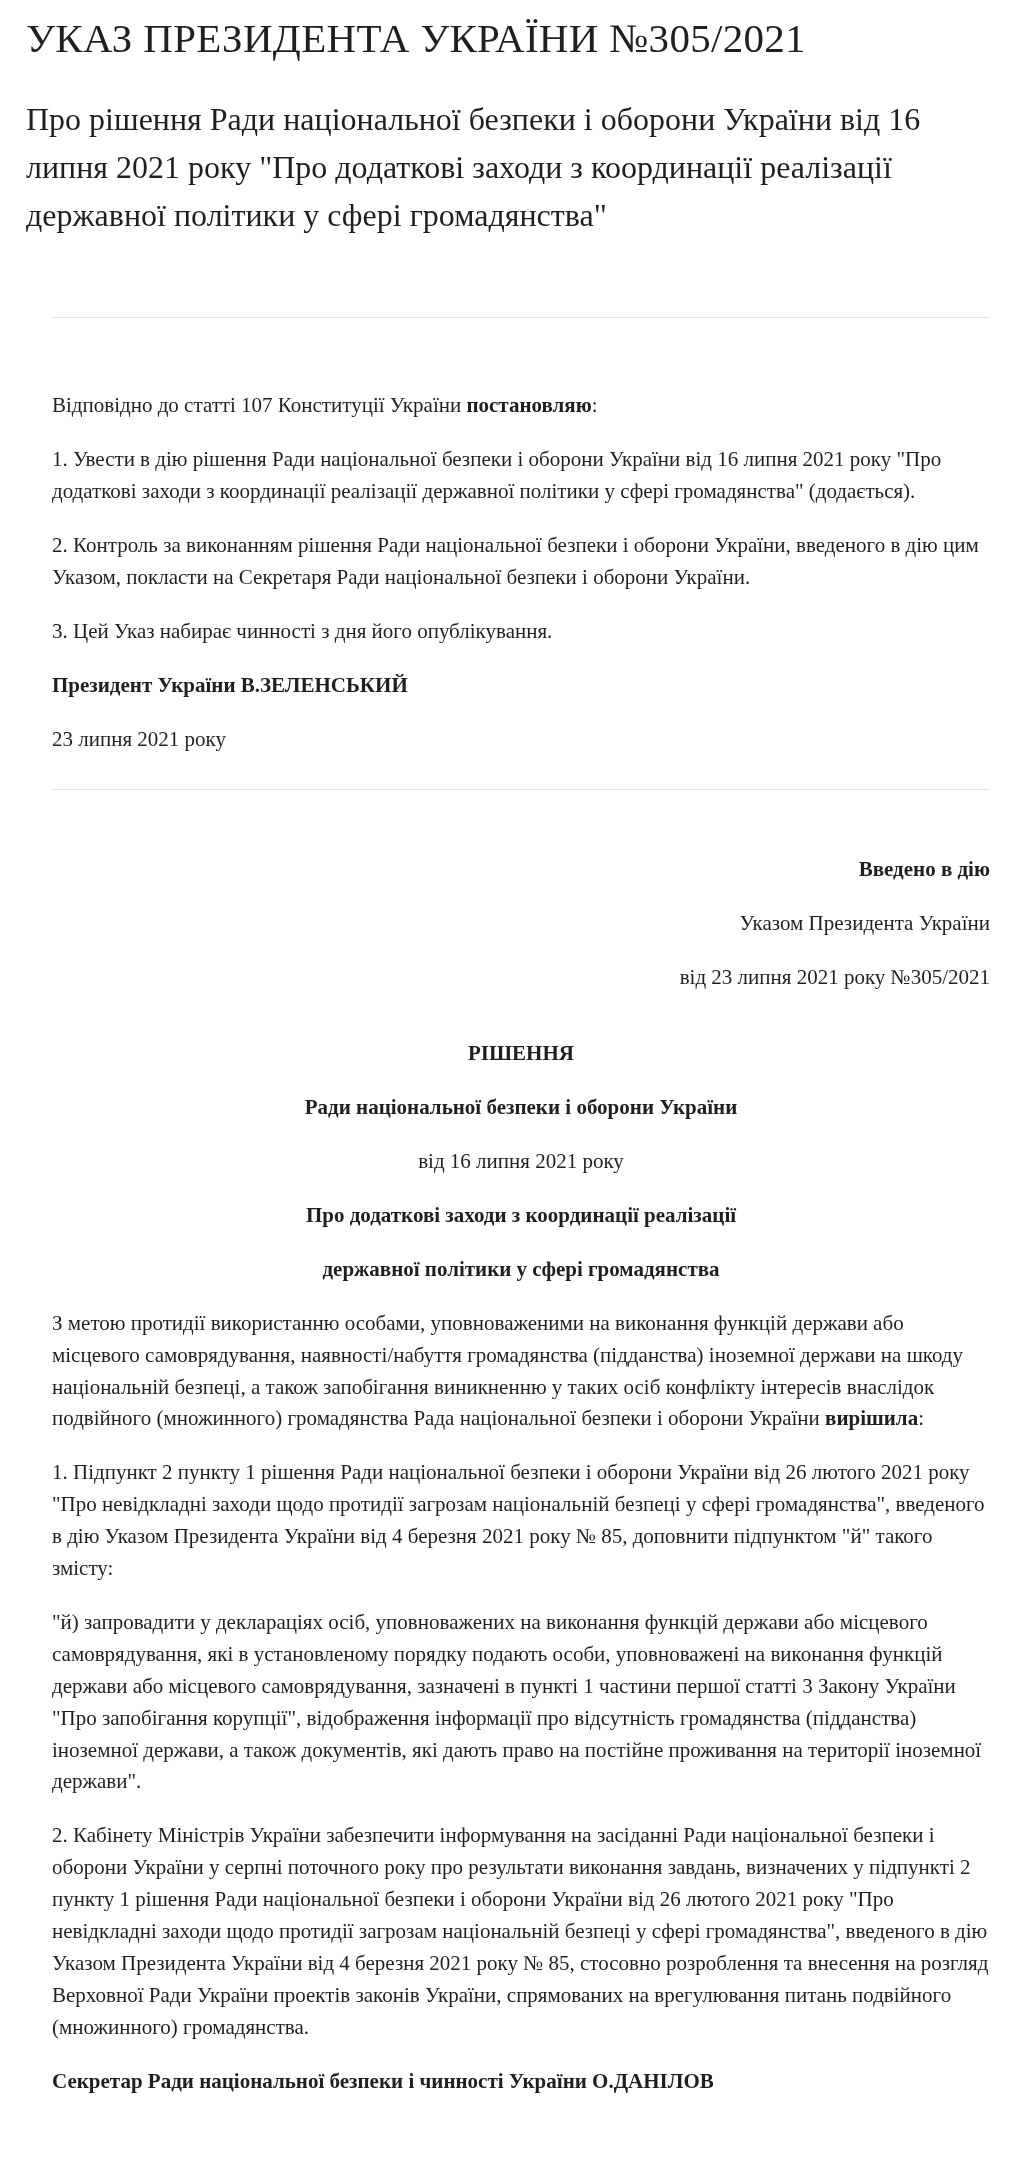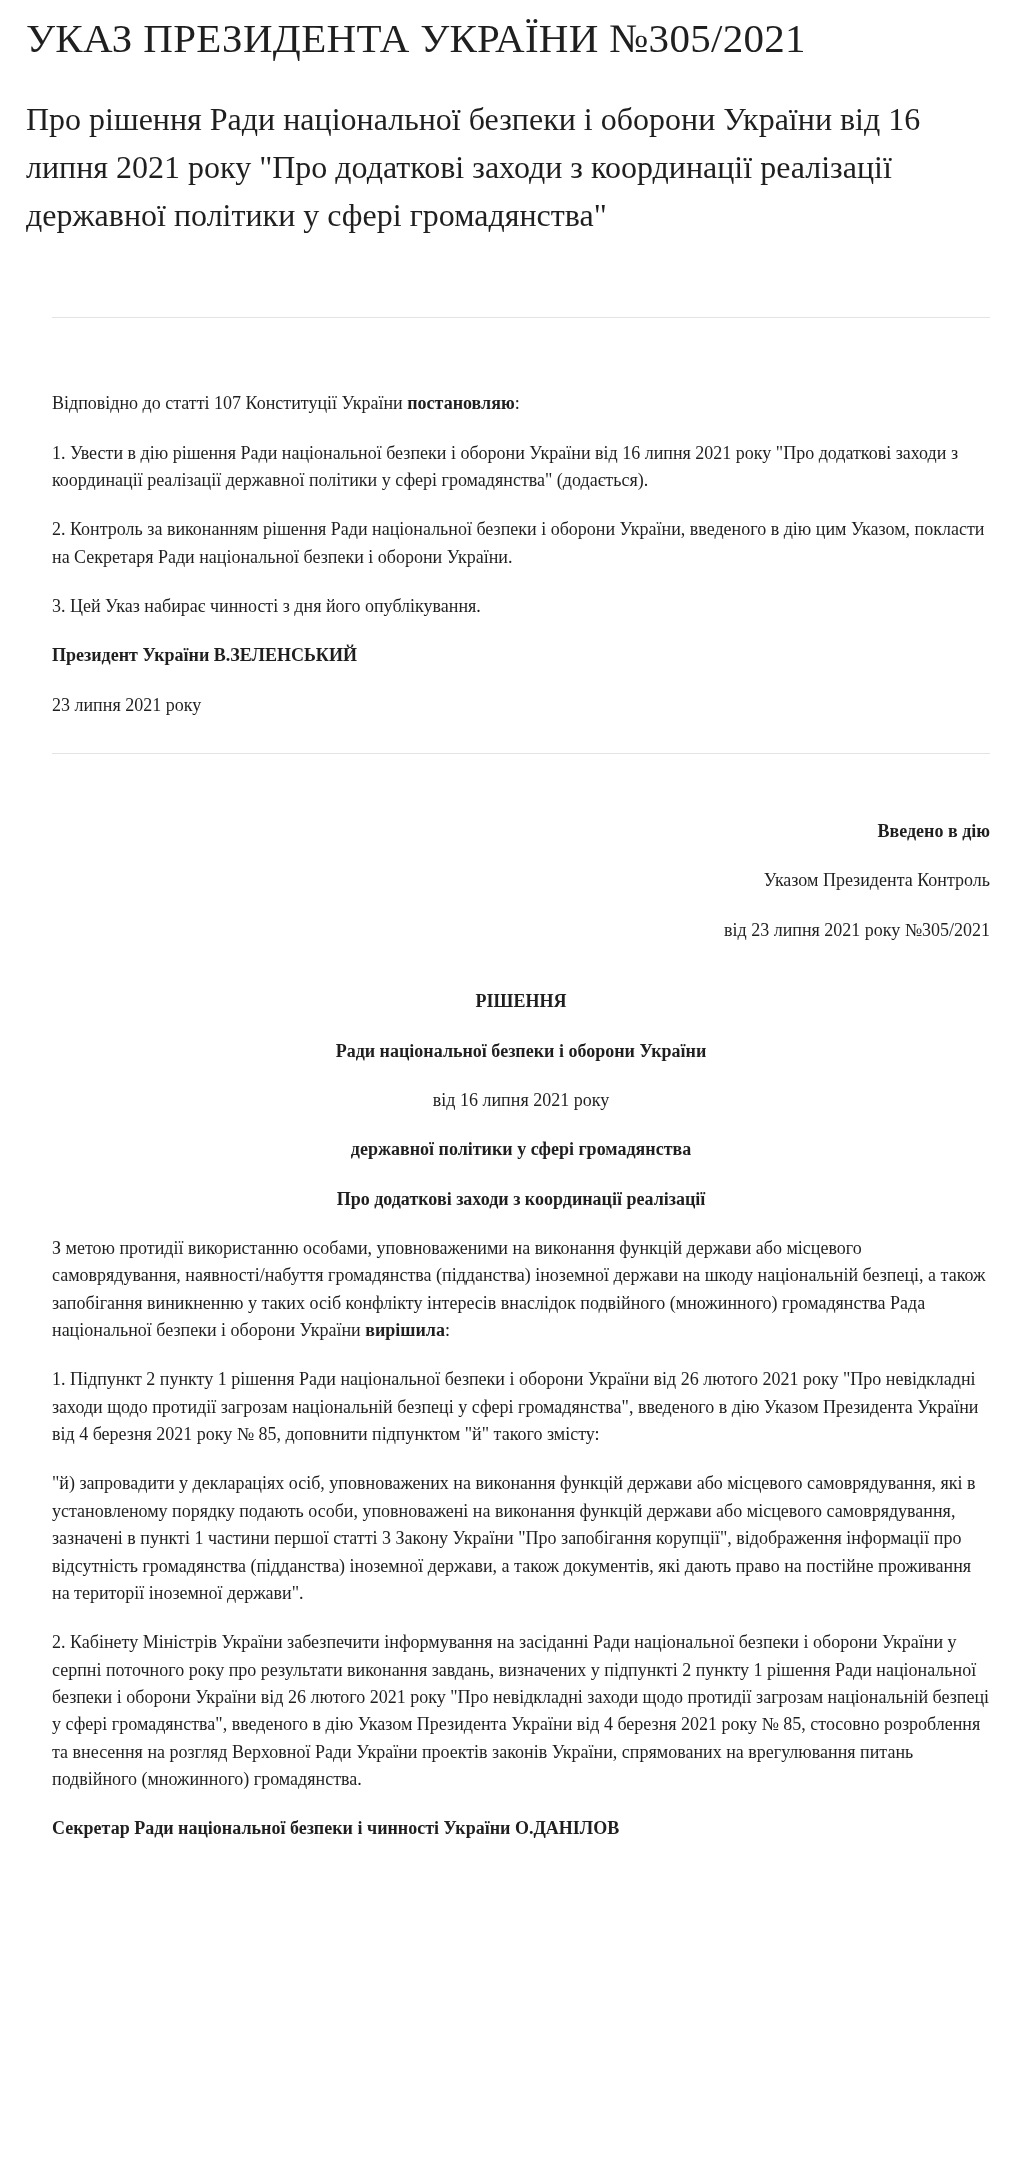--- a/index.html
+++ b/index.html
@@ -26,21 +26,21 @@
     letter-spacing: 0.3px;
   }
   .doc-subtitle {
     font-size: 32px;
     font-weight: 400;
     line-height: 1.5;
     margin: 0;
   }
   .doc-body {
     padding: 0 33px 36px 52px;
-    font-size: 18px;
+    font-size: 21px;
     line-height: 1.52;
   }
   .sep {
     border: none;
     border-top: 1px solid #e3e3e3;
     height: 0;
   }
   .sep-1 { margin: 78px 0 72px 0; }
   .sep-2 { margin: 34px 0 64px 0; }
   .doc-body p {
@@ -70,28 +70,28 @@
     <p>1. Увести в дію рішення Ради національної безпеки і оборони України від 16 липня 2021 року "Про додаткові заходи з координації реалізації державної політики у сфері громадянства" (додається).</p>
     <p>2. Контроль за виконанням рішення Ради національної безпеки і оборони України, введеного в дію цим Указом, покласти на Секретаря Ради національної безпеки і оборони України.</p>
     <p>3. Цей Указ набирає чинності з дня його опублікування.</p>
 
     <p class="b">Президент України В.ЗЕЛЕНСЬКИЙ</p>
     <p>23 липня 2021 року</p>
 
     <hr class="sep sep-2">
 
     <p class="right b">Введено в дію</p>
-    <p class="right">Указом Президента Контроль</p>
+    <p class="right">Указом Президента України</p>
     <p class="right">від 23 липня 2021 року №305/2021</p>
 
     <p class="center b decision-heading">РІШЕННЯ</p>
     <p class="center b">Ради національної безпеки і оборони України</p>
     <p class="center">від 16 липня 2021 року</p>
+    <p class="center b">Про додаткові заходи з координації реалізації</p>
     <p class="center b">державної політики у сфері громадянства</p>
-    <p class="center b">Про додаткові заходи з координації реалізації</p>
 
     <p><span>З метою протидії використанню особами, уповноваженими на виконання функцій держави або місцевого самоврядування, наявності/набуття громадянства (підданства) іноземної держави на шкоду національній безпеці, а також запобігання виникненню у таких осіб конфлікту інтересів внаслідок подвійного (множинного) громадянства Рада національної безпеки і оборони України </span><span class="b">вирішила</span><span>:</span></p>
 
     <p>1. Підпункт 2 пункту 1 рішення Ради національної безпеки і оборони України від 26 лютого 2021 року "Про невідкладні заходи щодо протидії загрозам національній безпеці у сфері громадянства", введеного в дію Указом Президента України від 4 березня 2021 року № 85, доповнити підпунктом "й" такого змісту:</p>
     <p>"й) запровадити у деклараціях осіб, уповноважених на виконання функцій держави або місцевого самоврядування, які в установленому порядку подають особи, уповноважені на виконання функцій держави або місцевого самоврядування, зазначені в пункті 1 частини першої статті 3 Закону України "Про запобігання корупції", відображення інформації про відсутність громадянства (підданства) іноземної держави, а також документів, які дають право на постійне проживання на території іноземної держави".</p>
     <p>2. Кабінету Міністрів України забезпечити інформування на засіданні Ради національної безпеки і оборони України у серпні поточного року про результати виконання завдань, визначених у підпункті 2 пункту 1 рішення Ради національної безпеки і оборони України від 26 лютого 2021 року "Про невідкладні заходи щодо протидії загрозам національній безпеці у сфері громадянства", введеного в дію Указом Президента України від 4 березня 2021 року № 85, стосовно розроблення та внесення на розгляд Верховної Ради України проектів законів України, спрямованих на врегулювання питань подвійного (множинного) громадянства.</p>
 
     <p class="b">Секретар Ради національної безпеки і чинності України О.ДАНІЛОВ</p>
 
   </div>

